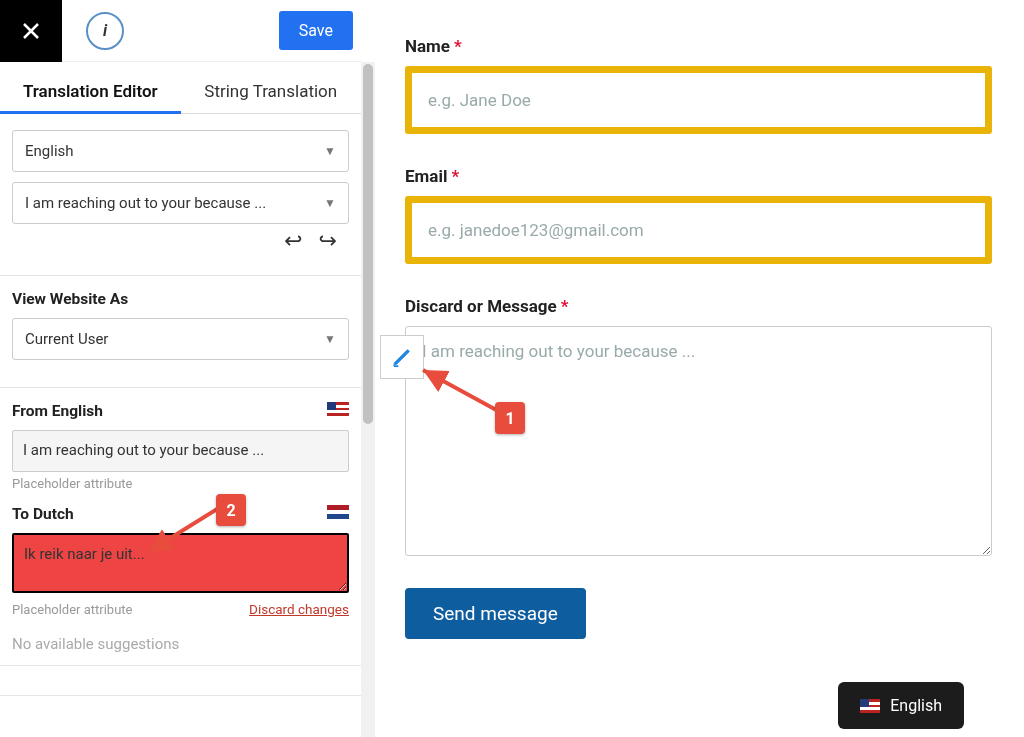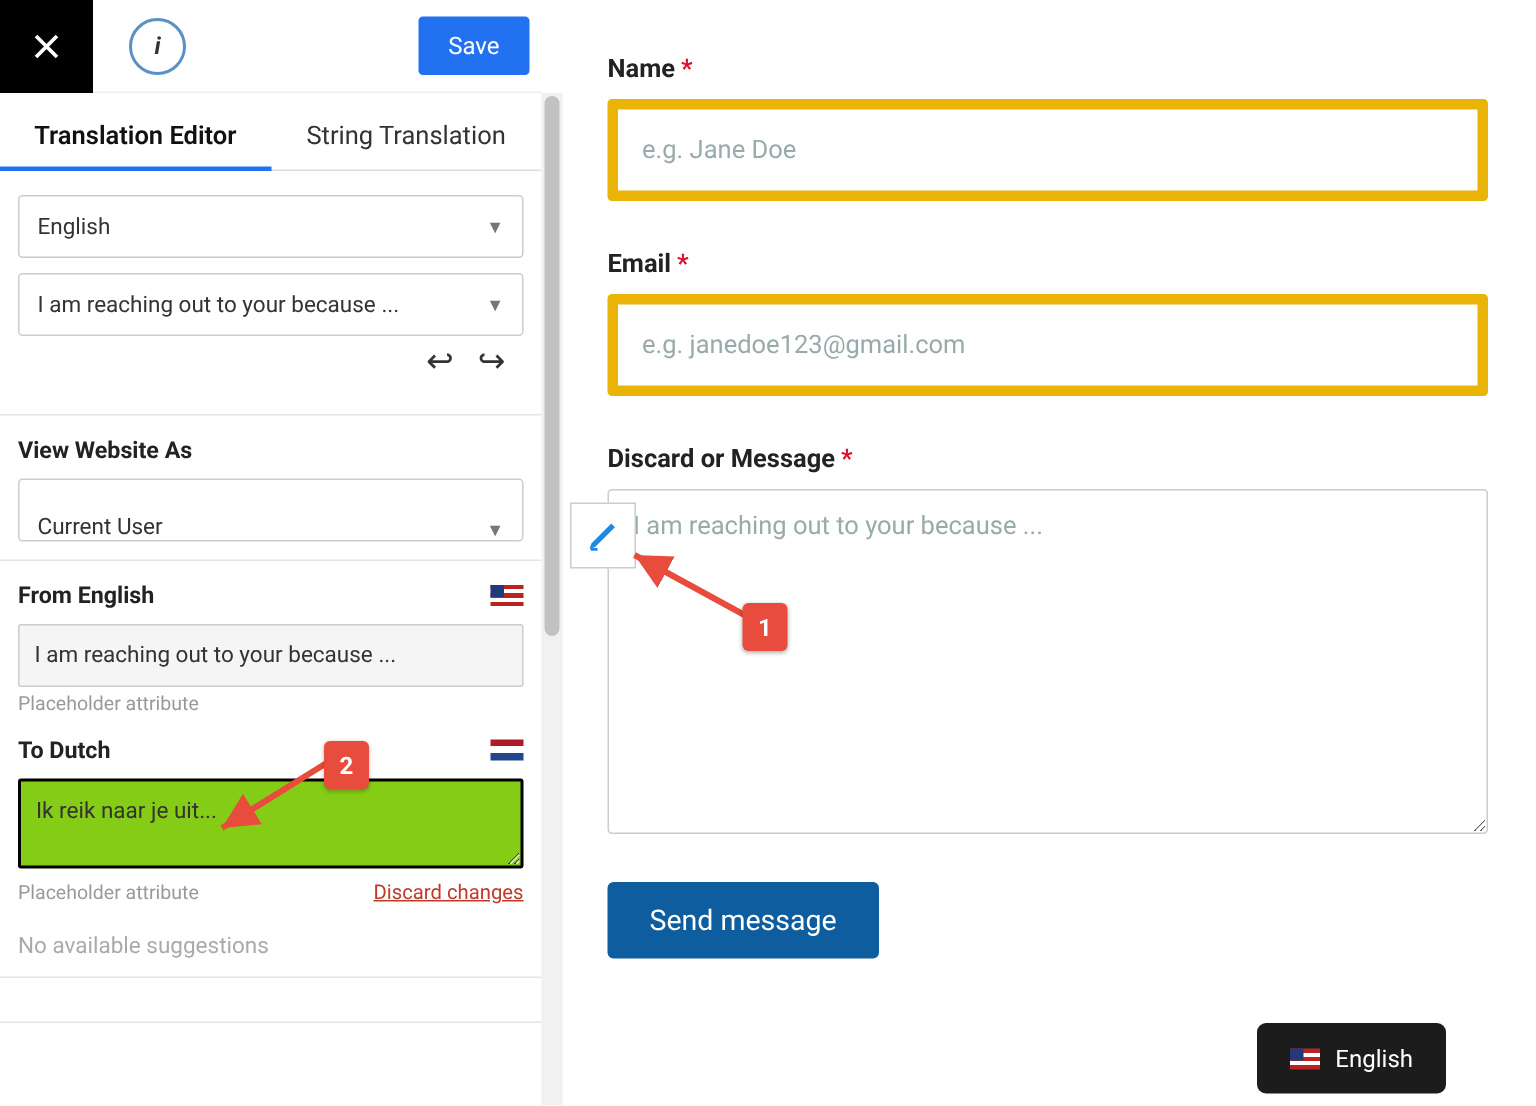--- a/index.html
+++ b/index.html
@@ -20,28 +20,28 @@
   .tab.active::after { content:""; position:absolute; left:0; right:0; bottom:-1px; height:3px; background:#2271f0; }
 
   .section { padding: 8px 12px 12px 12px; border-bottom:1px solid #e5e5e5; }
   .dropdown { width:100%; height:42px; border:1px solid #ccc; border-radius:3px; background:#fff; display:flex; align-items:center; justify-content:space-between; padding:0 12px; font-size:15px; color:#333; cursor:pointer; margin-bottom:10px; }
   .dropdown .chev { color:#777; font-size:12px; }
 
   .undo-row { display:flex; justify-content:flex-end; gap:16px; padding:0 12px 10px 0; }
   .undo-row span { font-size:22px; cursor:pointer; color:#333; display:inline-block; }
   .undo-row .undo { transform: scaleX(-1); }
 
-  .label-row { display:flex; align-items:center; justify-content:space-between; font-weight:700; font-size:15.5px; color:#222; margin:6px 0 10px 0; }
+  .label-row { display:flex; align-items:flex-start; justify-content:space-between; font-weight:700; font-size:15.5px; color:#222; margin:6px 0 10px 0; }
   .flag { width:22px; height:14px; background:#ddd; }
   .flag-us { background: linear-gradient(to bottom, #b22 0 20%, #fff 20% 40%, #b22 40% 60%, #fff 60% 80%, #b22 80% 100%); position:relative; }
   .flag-us::before { content:""; position:absolute; left:0; top:0; width:9px; height:8px; background:#223a7a; }
   .flag-nl { background: linear-gradient(to bottom, #ae1c28 0 33%, #fff 33% 66%, #21468b 66% 100%); }
 
   .ro-textarea { width:100%; min-height:42px; border:1px solid #ccc; background:#f5f5f5; padding:10px; font-size:15px; color:#333; border-radius:2px; resize:both; }
-  .edit-textarea { width:100%; min-height:42px; border:2px solid #000; background:#84cc16; padding:10px; font-size:15px; color:#333; border-radius:2px; resize:both; }
+  .edit-textarea { width:100%; min-height:42px; border:2px solid #000; background:#ef4444; padding:10px; font-size:15px; color:#333; border-radius:2px; resize:both; }
   .hint { font-size:13px; color:#999; margin-top:4px; display:flex; justify-content:space-between; align-items:center;}
   .discard { color:#c0392b; text-decoration:underline; cursor:pointer; font-size:13.5px; }
   .nosugg { color:#aaa; font-size:15px; margin-top:18px; }
 
   .extra-head { font-weight:700; font-size:17px; padding:16px 12px 0 12px; }
 
   .scroll-track { position:absolute; left:361px; top:62px; width:14px; bottom:0; background:#f1f1f1;}
   .scroll-thumb { position:absolute; left:2px; top:2px; width:10px; height:360px; background:#c1c1c1; border-radius:5px;}
 
   
@@ -98,21 +98,21 @@
     <div class="undo-row">
       <span class="undo">↪</span>
       <span>↪</span>
     </div>
   </div>
 
   <div class="section">
     <div class="label-row">
         <span>View Website As</span>
       </div>
-    <div class="dropdown" style="margin-bottom:0;align-items:flex-end;">
+    <div class="dropdown" style="margin-bottom:15px;">
       <span>Current User</span>
       <span class="chev">▼</span>
     </div>
   </div>
 
   <div class="section" style="border-bottom:none; padding-bottom:4px;">
     <div class="label-row">
       <span>From English</span>
       <span class="flag flag-us"></span>
     </div>

